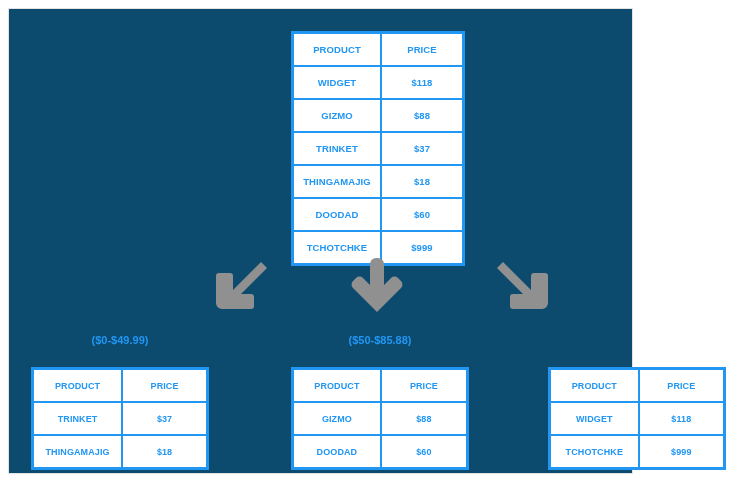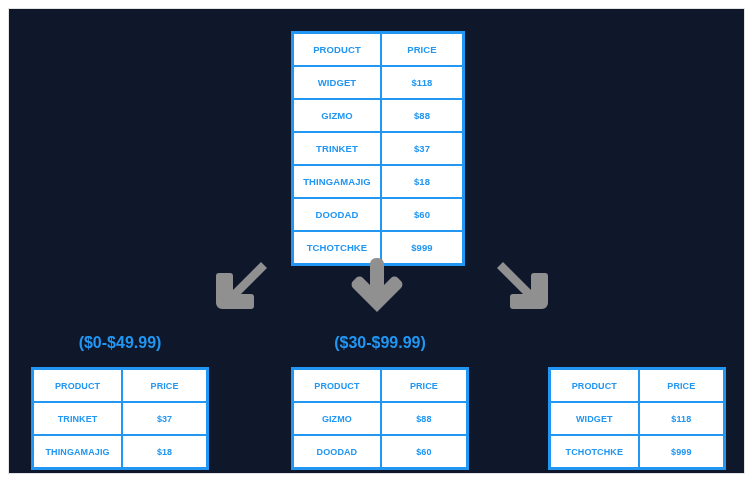--- a/index.html
+++ b/index.html
@@ -10,23 +10,23 @@
     width: 755px;
     height: 484px;
     background: #ffffff;
     font-family: "Liberation Sans", sans-serif;
     overflow: hidden;
   }
   #canvas {
     position: absolute;
     left: 8px;
     top: 8px;
-    width: 737px;
+    width: 625px;
     height: 466px;
-    background: #0f172a;
+    background: #0c4a6e;
     border: 1px solid #e3e3e3;
     box-sizing: border-box;
     padding-left: 8px;
   }
 
   
   .tbl {
     position: absolute;
     border-collapse: collapse;
     background: #ffffff;
@@ -66,21 +66,21 @@
 
   #table-low   { left: 22px;  top: 358px; width: 178px; }
   #table-mid   { left: 282px; top: 358px; width: 178px; }
   #table-high  { left: 539px; top: 358px; width: 178px; }
 
   
   .group-label {
     position: absolute;
     color: #2196f3;
     font-weight: bold;
-    font-size: 16px;
+    font-size: 11px;
     text-align: center;
     width: 178px;
   }
   #label-low  { left: 22px;  top: 325px; }
   #label-mid  { left: 282px; top: 325px; }
   #label-high { left: 539px; top: 325px; }
 
   
   .arrow {
     position: absolute;
@@ -144,21 +144,21 @@
   </svg>
 
   <svg id="arrow-right" class="arrow" viewBox="0 0 64 64">
     <g fill="#909090">
       <path d="M12 8 L6 14 L44 52 L50 46 Z"></path>
       <path d="M52 30 h-11 a3 3 0 0 0 -3 3 v18 h-18 a3 3 0 0 0 -3 3 v9 a3 3 0 0 0 3 3 h29 a6 6 0 0 0 6 -6 v-27 a3 3 0 0 0 -3 -3 z" transform="translate(2,-11)"></path>
     </g>
   </svg>
 
   <div id="label-low" class="group-label">($0-$49.99)</div>
-  <div id="label-mid" class="group-label">($30-$99.99)</div>
+  <div id="label-mid" class="group-label">($50-$85.88)</div>
 
   <table id="table-low" class="tbl tbl-small">
     <tbody>
         <tr>
       <td class="c-prod">PRODUCT</td>
       <td class="c-price">PRICE</td>
     </tr>
     <tr>
       <td class="c-prod">TRINKET</td>
       <td class="c-price">$37</td>

